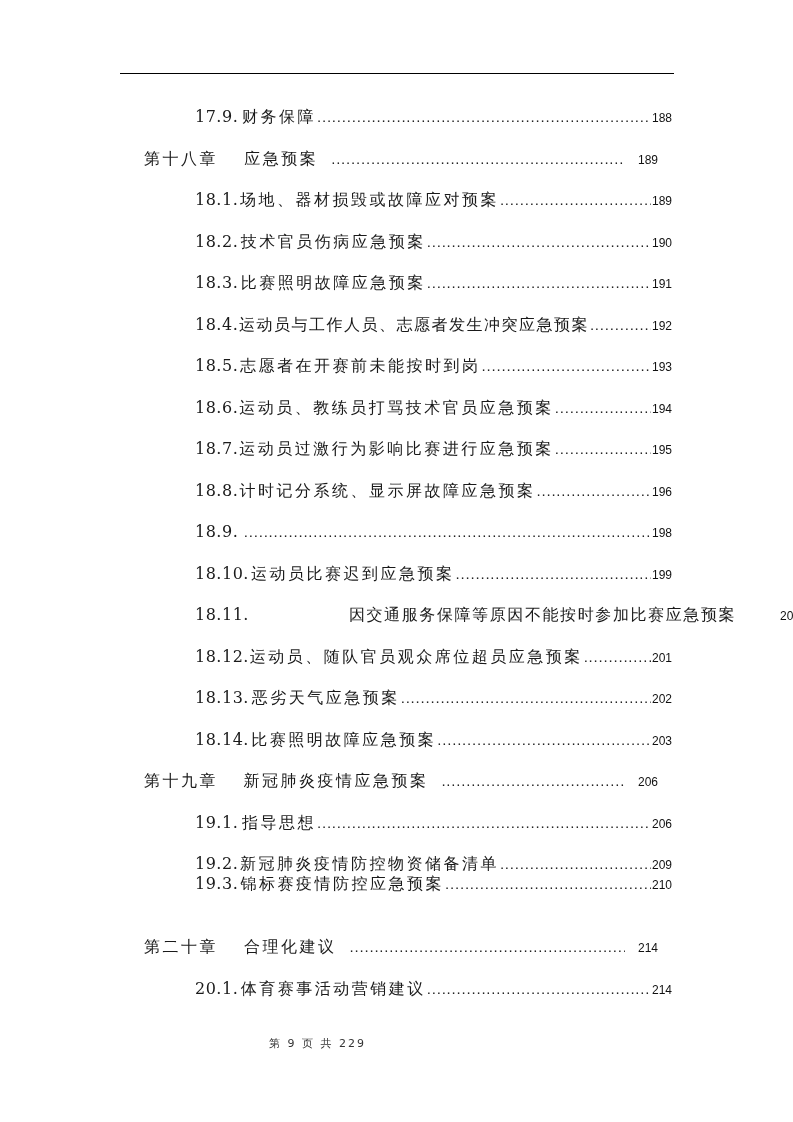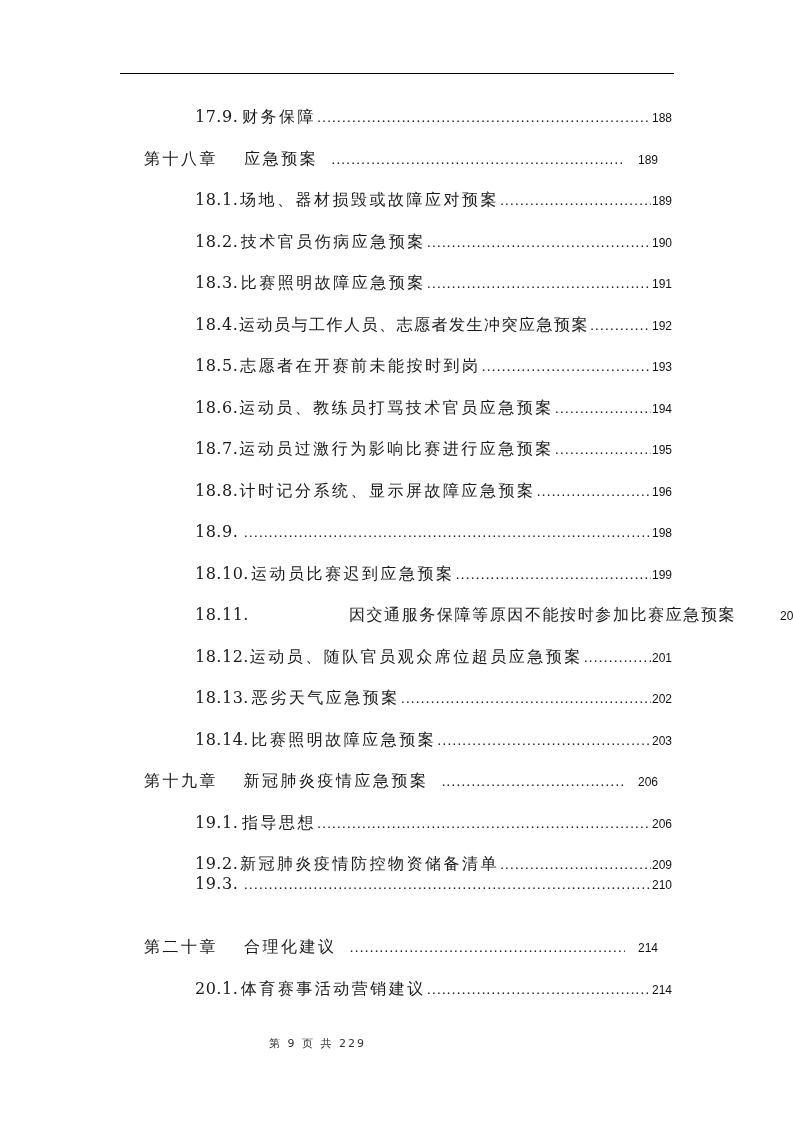--- a/index.html
+++ b/index.html
@@ -157,20 +157,21 @@
   <div class="toc-row section" style="top:756px">
     <span class="num">19.2.</span>
       <span class="gap" style="width:12px"></span>
     <span class="title">新冠肺炎疫情防控物资储备清单</span>
     <span class="leader"></span>
     <span class="page">209</span>
   </div>
   <div class="toc-row section" style="top:776px">
     <span class="num">19.3.</span>
       <span class="gap" style="width:12px"></span>
+    <span class="title">锦标赛疫情防控应急预案</span>
     <span class="leader"></span>
     <span class="page">210</span>
   </div>
   <div class="toc-row chapter" style="top:839px">
     <span class="title">第二十章</span>
       <span class="gap" style="width:8px"></span>
     <span class="title">合理化建议</span>
     <span class="leader"></span>
     <span class="page">214</span>
   </div>

